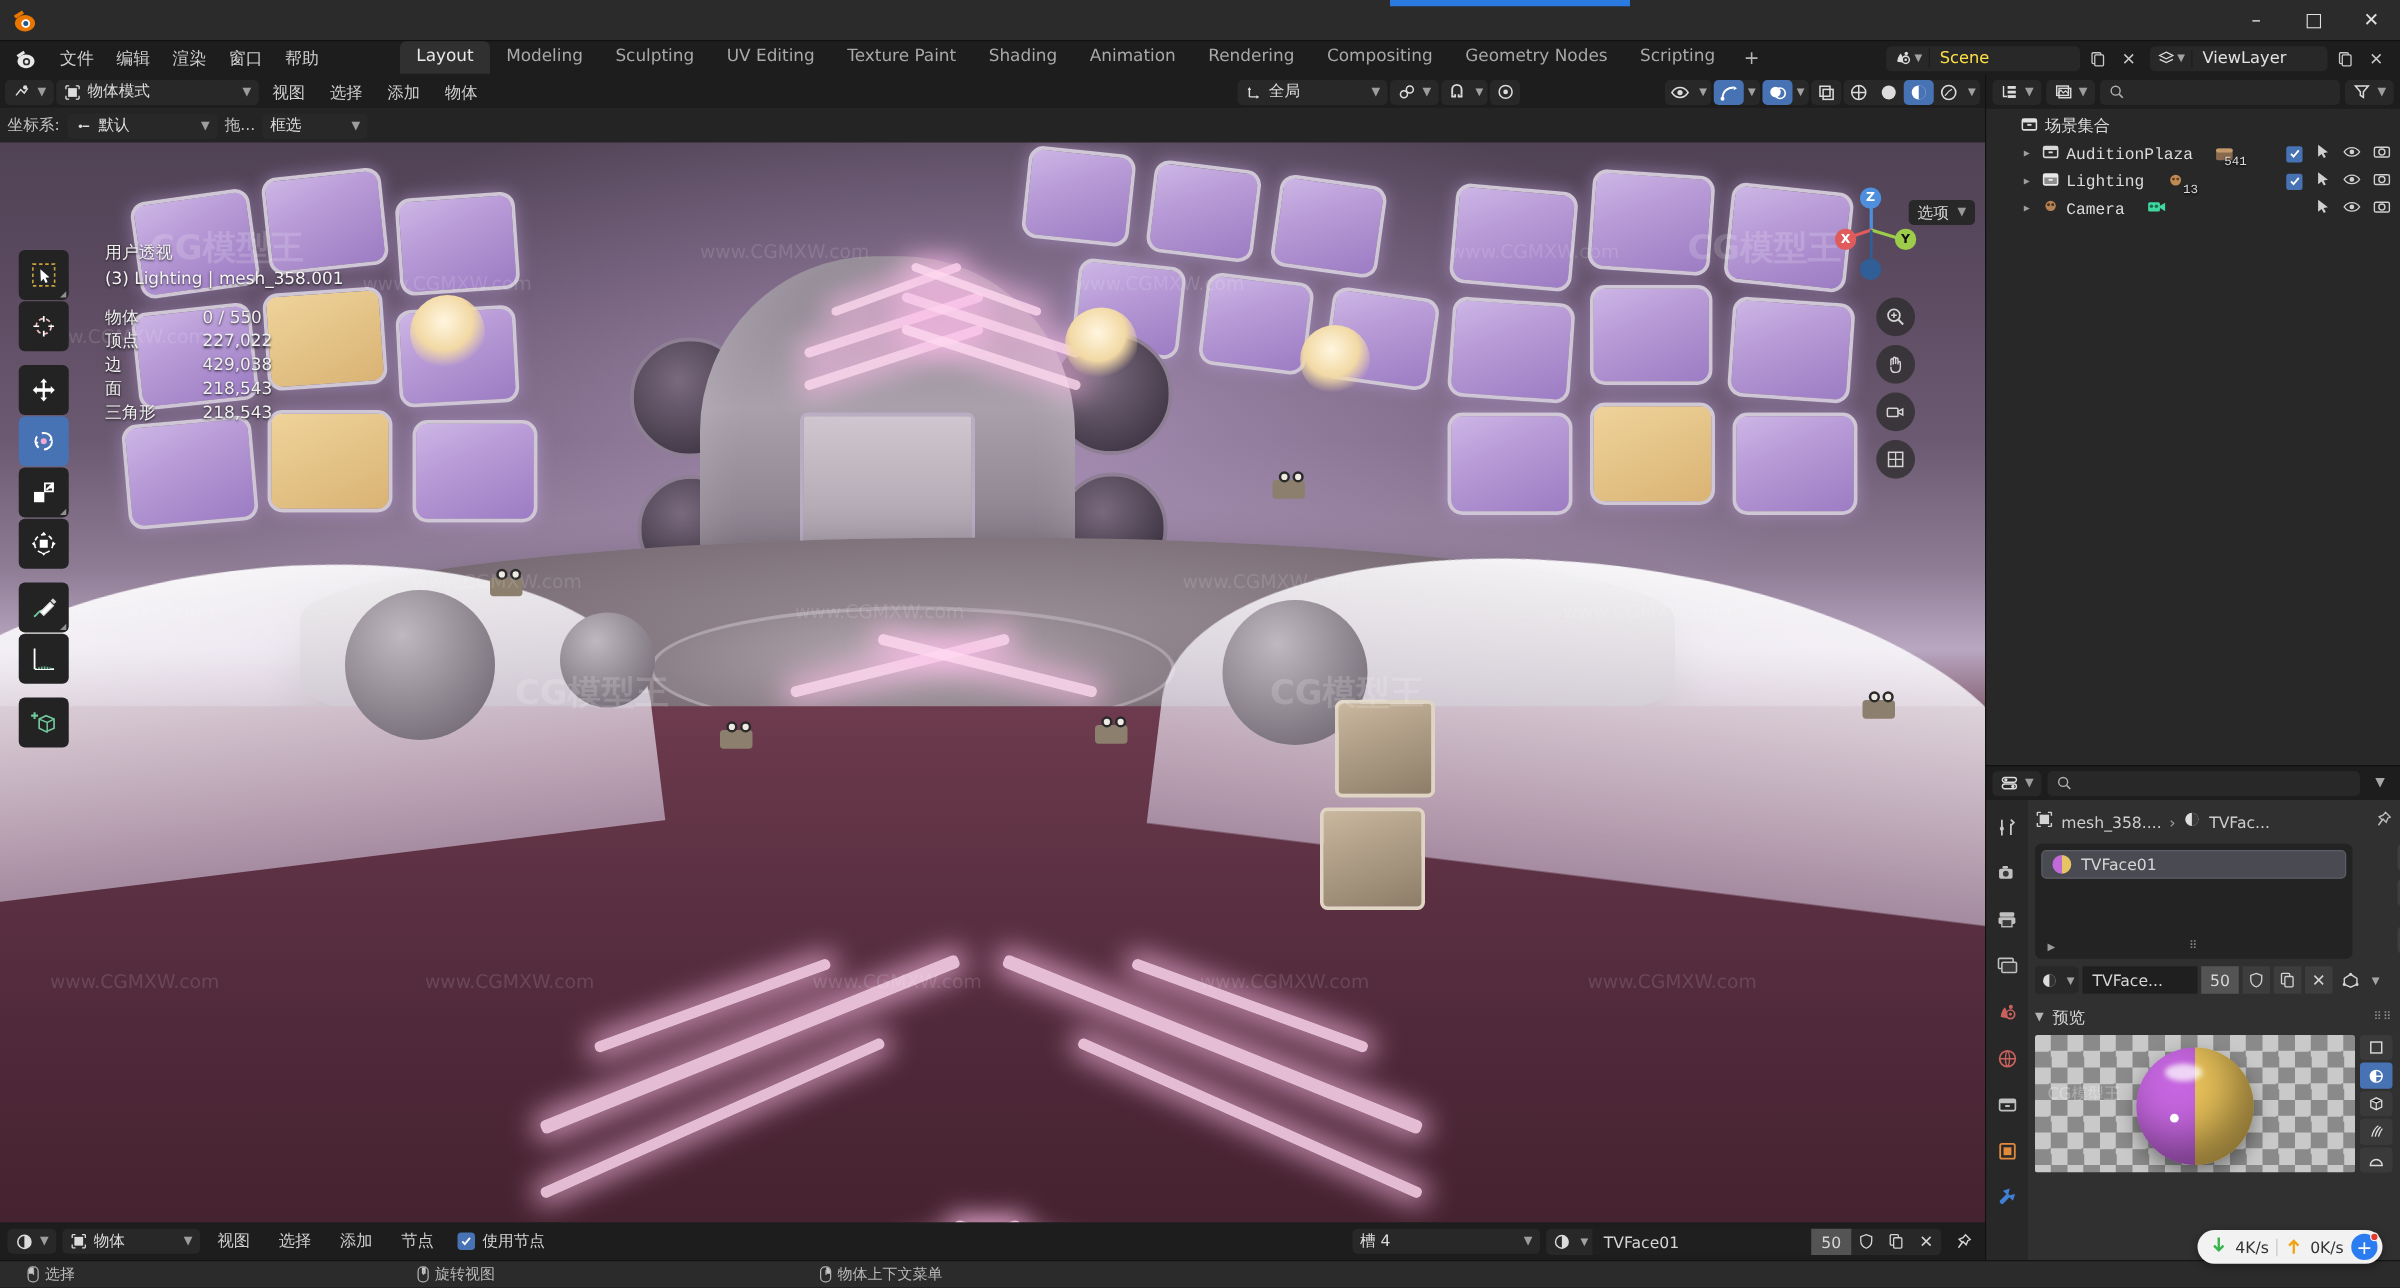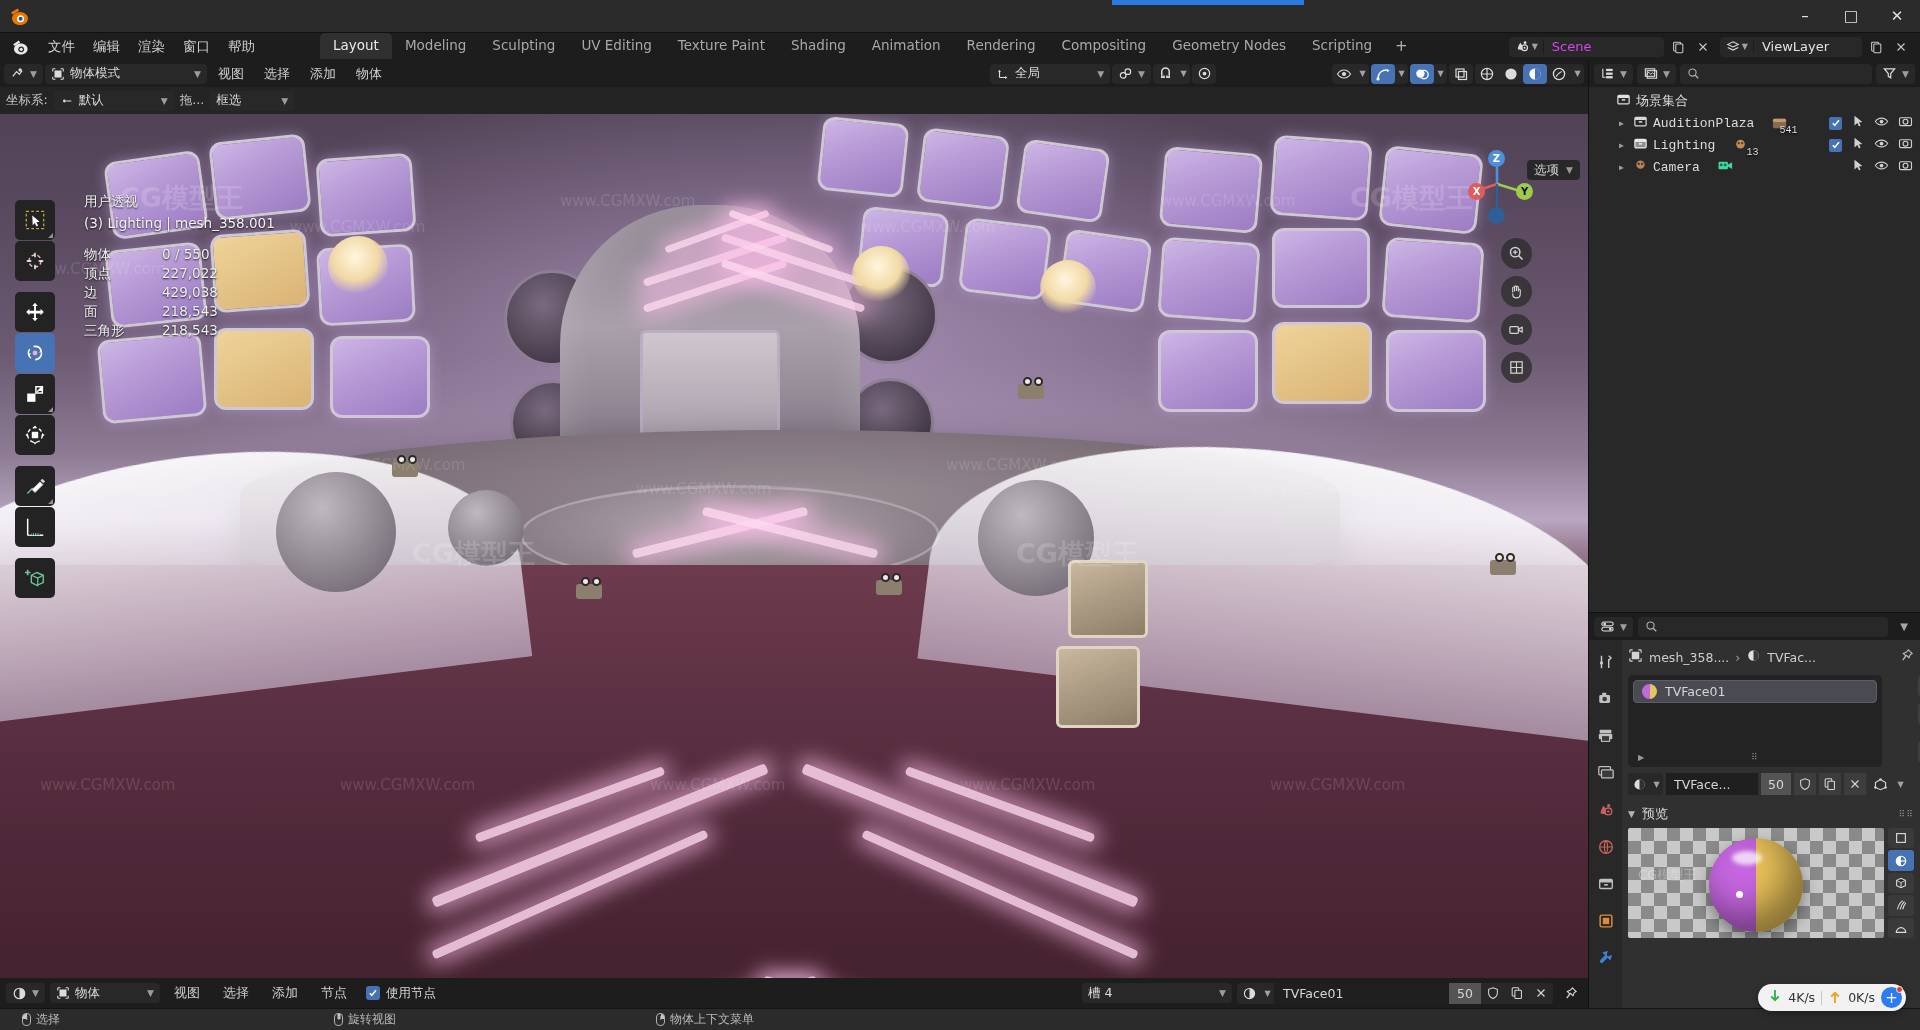--- a/index.html
+++ b/index.html
@@ -35,21 +35,21 @@
   .tabs{ display:flex; align-items:flex-start; height:27px; margin-left:14px;padding-left:42px;}
   .tab{
     padding:5px 13px 6px; font-size:13.5px; color:#a8a8a8; white-space:nowrap;
     border-radius:5px 5px 0 0; line-height:15px;
   }
   .tab.active{ background:#303030; color:#e9e9e9; }
   .tab-add{ padding:4px 10px; color:#b4b4b4; font-size:15px; }
   .topbar-right{ margin-left:auto; display:flex; align-items:center; padding-right:8px; gap:3px;}
   .scene-block{ display:flex; align-items:center; background:#282828; border-radius:4px; height:20px;}
   .scene-ico{ display:flex; align-items:center; gap:2px; padding:0 5px 0 6px; border-right:1px solid #1d1d1d;}
-  .scene-name{ padding:0 14px 0 8px; font-size:13px; color:#d946ef; min-width:120px;}
+  .scene-name{ padding:0 14px 0 8px; font-size:13px; color:#fde047; min-width:120px;}
   .icon-btn{ width:22px; height:20px; display:flex; align-items:center; justify-content:center; border-radius:3px;}
   .vl-block{ display:flex; align-items:center; background:#282828; border-radius:4px; height:20px; margin-left:3px;}
   .vl-name{ padding:0 14px 0 8px; font-size:13px; color:#e2e2e2; min-width:108px;}
 
   
   .viewport{
     position:absolute; left:0; top:60px; width:1588px; height:918px;
     background:#2a2328; overflow:hidden;
   }
   .vp-header{

